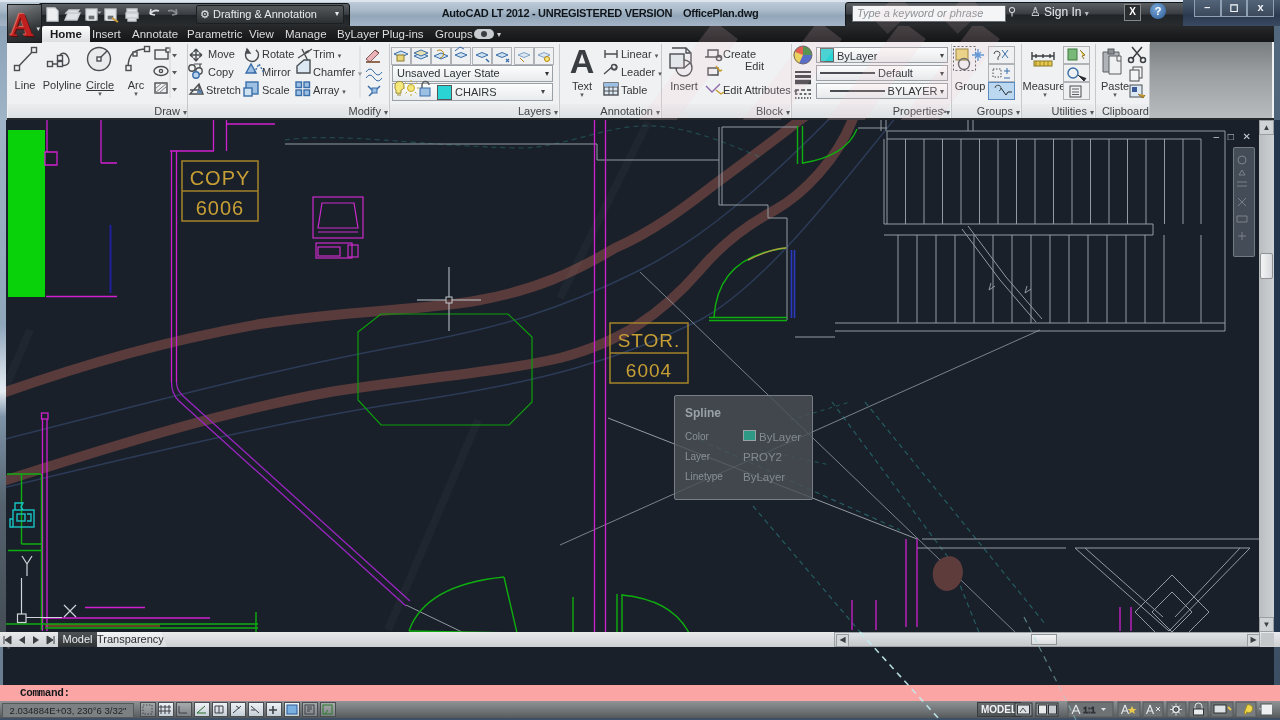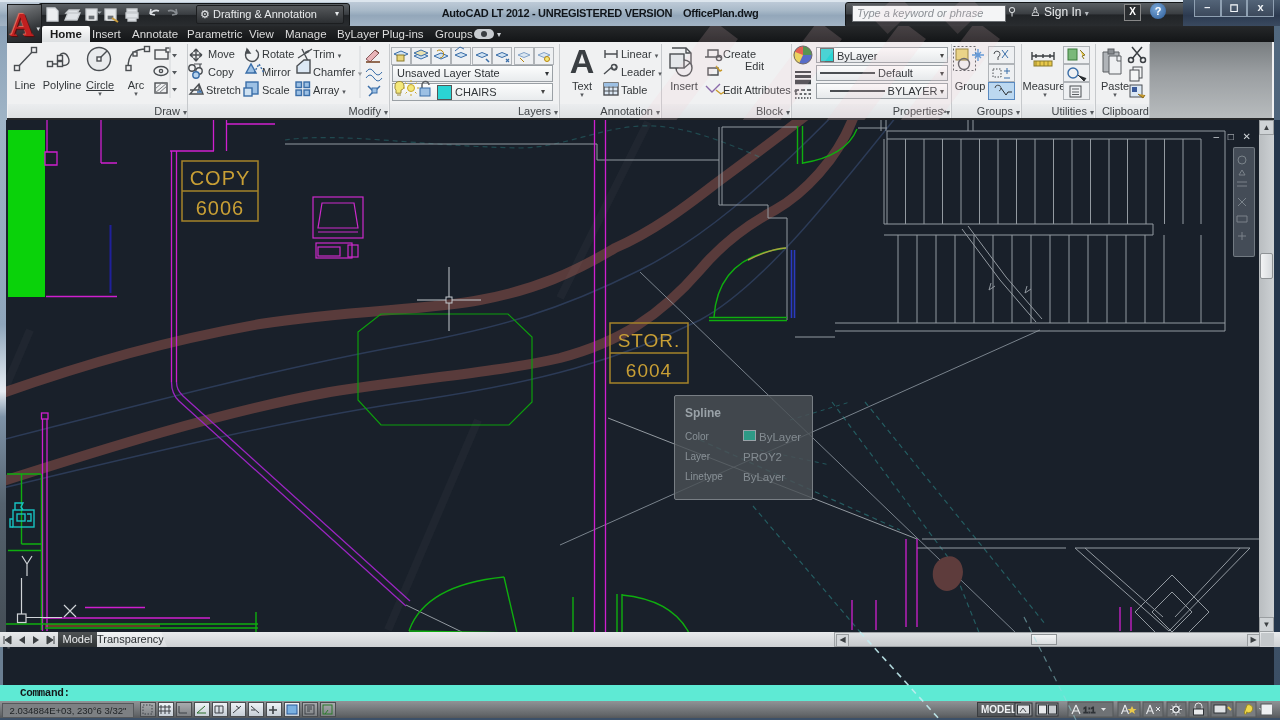--- a/index.html
+++ b/index.html
@@ -50,21 +50,21 @@
   
   #navbar{left:1233px;top:147px;width:20px;height:108px;background:rgba(140,150,160,.38);border:1px solid rgba(200,206,212,.35);border-radius:2px;}
   
   #miniwb{left:1206px;top:131px;width:48px;height:13px;color:#cfd4d8;font-size:10px;letter-spacing:3px;text-align:right;}
   
   #tabsrow{left:0;top:632px;width:1280px;height:15px;background:linear-gradient(180deg,#e8eaec,#cdd0d3);}
   #hscroll{left:834px;top:632px;width:426px;height:15px;background:linear-gradient(180deg,#dfe2e4,#c6c9cc);border:1px solid #9fa3a6;box-sizing:border-box;}
   #hthumb{left:1031px;top:634px;width:26px;height:11px;background:linear-gradient(180deg,#f4f5f6,#d9dcdf);border:1px solid #8f9396;box-sizing:border-box;}
   #cmdhist{left:0;top:647px;width:1280px;height:38px;background:#aeb2b6;border-top:1px solid #8a8e92;color:#15181a;
      font-family:"Liberation Mono",monospace;font-size:11px;font-weight:700;letter-spacing:-0.4px;}
-  #cmdline{left:0;top:685px;width:1280px;height:16px;background:#5eead4;color:#15181a;
+  #cmdline{left:0;top:685px;width:1280px;height:16px;background:#fca5a5;color:#15181a;
      font-family:"Liberation Mono",monospace;font-size:11px;font-weight:700;letter-spacing:-0.4px;}
   #statusbar{left:0;top:701px;width:1280px;height:17px;background:linear-gradient(180deg,#909396,#64676a 80%,#55585b);}
   #botline{left:0;top:718px;width:1280px;height:2px;background:#3c5068;}
   #coords{left:2px;top:703px;width:130px;height:13px;background:#7d8083;border:1px solid #55585b;
      color:#1e2124;font-size:9.5px;text-align:center;line-height:13px;}
   .sbtn{position:absolute;top:702px;width:16px;height:15px;border:1px solid #4a4d50;box-sizing:border-box;
      background:linear-gradient(180deg,#a8abae,#7f8285);}
   .sbtn.on{background:linear-gradient(180deg,#eef2f6,#c6ced6);}
   #modelbtn{left:977px;top:702px;width:44px;height:15px;background:linear-gradient(180deg,#6a6d70,#4e5154);border:1px solid #3a3d40;
      color:#f0f2f4;font-size:10px;font-weight:700;text-align:center;line-height:13px;box-sizing:border-box;}

